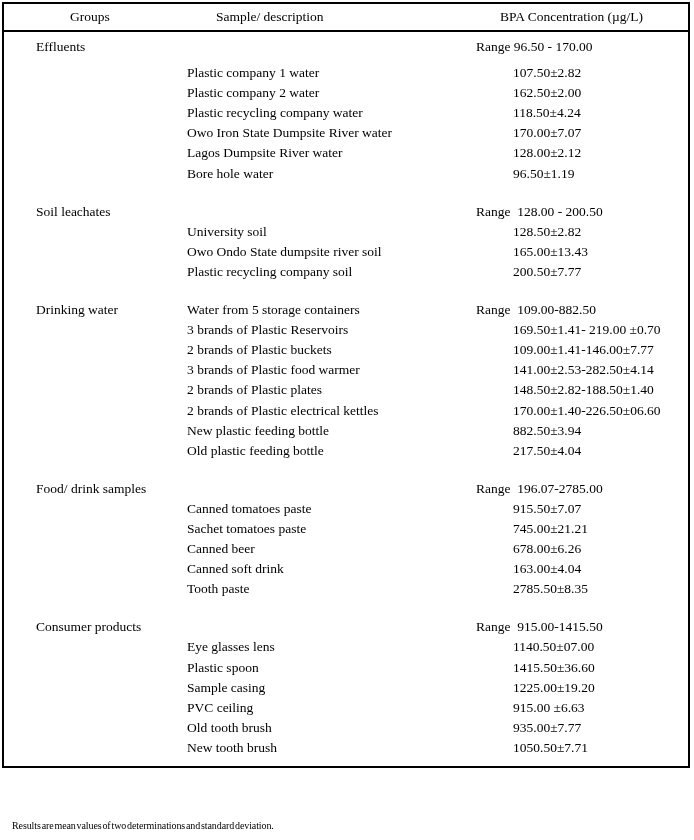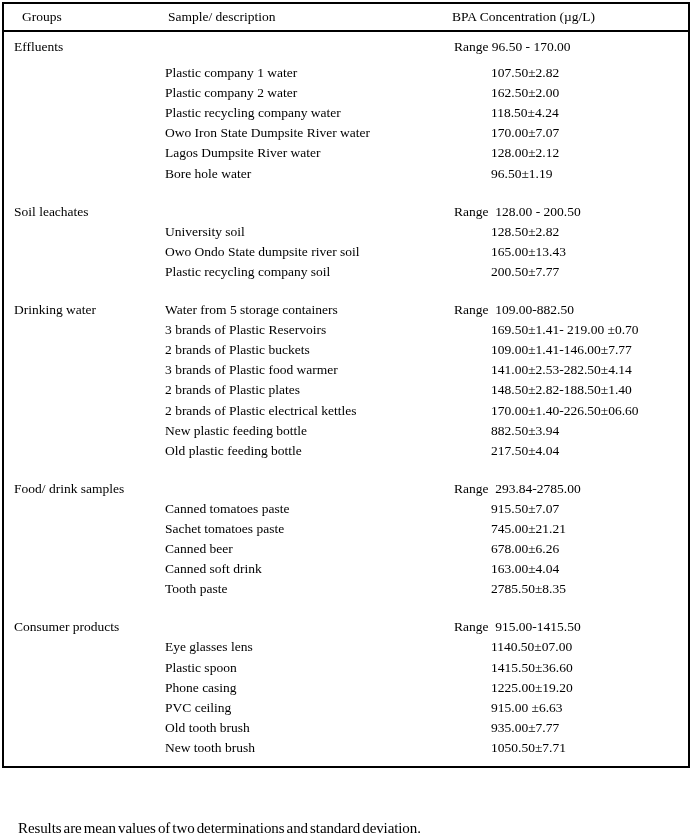--- a/index.html
+++ b/index.html
@@ -24,41 +24,43 @@
   .thead {
     position: relative;
     height: 26px;
     border-bottom: 2px solid #000000;
   }
   .th {
     position: absolute;
     top: 50%;
     transform: translateY(-50%);
     white-space: pre;
+    margin-left: 48px;
   }
   .th-groups { left: 18px; }
   .th-sample { left: 164px; }
   .th-bpa { left: 448px; }
   .tbody { padding: 5px 0 8px 0; }
   .grp + .grp { margin-top: 18px; }
   .grp:first-child > .row-header { margin-bottom: 6px; }
   .row {
     position: relative;
     height: 20.1px;
     line-height: 20.1px;
+    margin-left: 22px;
   }
   .c1 { position: absolute; left: 10px; white-space: pre; }
   .c2 { position: absolute; left: 161px; white-space: pre; }
   .c3 { position: absolute; left: 450px; white-space: pre; }
   .c3v { position: absolute; left: 487px; white-space: pre; }
   .footnote {
     position: absolute;
-    left: 18px;
+    left: 12px;
     top: 820px;
-    font-size: 15px;
+    font-size: 10px;
     letter-spacing: -0.1px;
     word-spacing: -1.5px;
     white-space: pre;
   }
 </style>
 </head>
 <body>
 
 <div class="page">
   <div class="table-frame">
@@ -147,21 +149,21 @@
             <span class="c3v">882.50±3.94</span>
           </div>
           <div class="row">
             <span class="c2">Old plastic feeding bottle</span>
             <span class="c3v">217.50±4.04</span>
           </div>
         </div>
         <div class="grp">
           <div class="row row-header">
             <span class="c1">Food/ drink samples</span>
-            <span class="c3">Range  293.84-2785.00</span>
+            <span class="c3">Range  196.07-2785.00</span>
           </div>
           <div class="row">
             <span class="c2">Canned tomatoes paste</span>
             <span class="c3v">915.50±7.07</span>
           </div>
           <div class="row">
             <span class="c2">Sachet tomatoes paste</span>
             <span class="c3v">745.00±21.21</span>
           </div>
           <div class="row">
@@ -184,21 +186,21 @@
           </div>
           <div class="row">
             <span class="c2">Eye glasses lens</span>
             <span class="c3v">1140.50±07.00</span>
           </div>
           <div class="row">
             <span class="c2">Plastic spoon</span>
             <span class="c3v">1415.50±36.60</span>
           </div>
           <div class="row">
-            <span class="c2">Phone casing</span>
+            <span class="c2">Sample casing</span>
             <span class="c3v">1225.00±19.20</span>
           </div>
           <div class="row">
             <span class="c2">PVC ceiling</span>
             <span class="c3v">915.00 ±6.63</span>
           </div>
           <div class="row">
             <span class="c2">Old tooth brush</span>
             <span class="c3v">935.00±7.77</span>
           </div>

